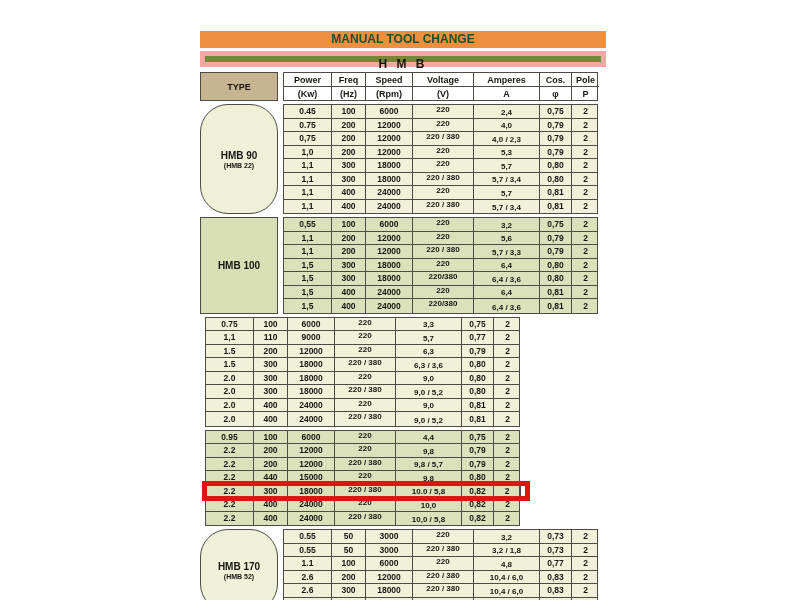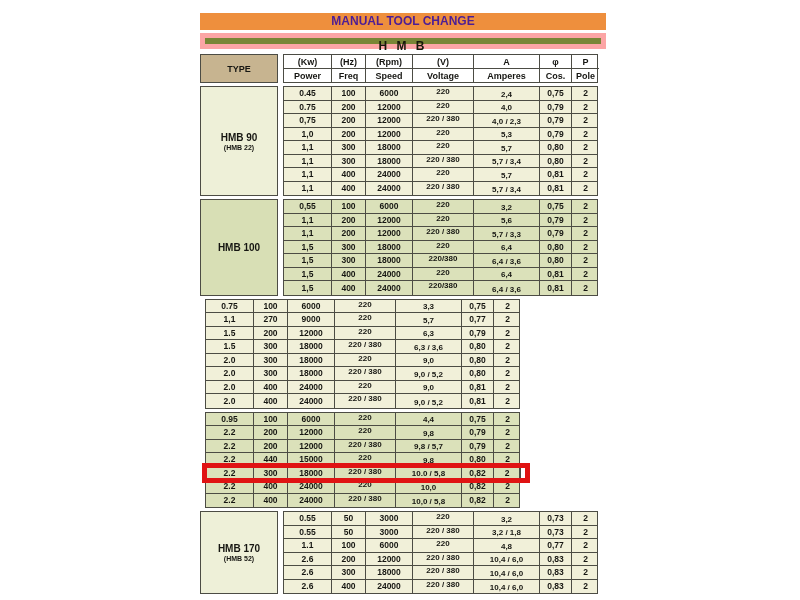--- a/index.html
+++ b/index.html
@@ -20,22 +20,23 @@
   body {
     background: var(--page-bg);
     font-family: "Liberation Sans", sans-serif;
     color: var(--text);
     position: relative;
     overflow: hidden;
   }
   .sheet { position:absolute; left:200px; top:13px; width:406px; }
   .title-bar {
     height:17px; line-height:17px; background:var(--orange);
-    text-align:center; font-weight:bold; font-size:12px; color:#4c1d95;
+    text-align:center; font-weight:bold; font-size:12px; color:#14532d;
     margin-bottom:3px;
+    margin-top:18px;
   }
   .hmb-bar {
     height:16px; line-height:16px; background:var(--olive);
     text-align:center; font-weight:bold; font-size:12px; letter-spacing:3px;
     color:#15170a; margin-bottom:5px; border:5px solid #fca5a5;
   }
   .grid-area { width:398px; }
   .header-row { display:flex; align-items:stretch; }
   .gutter { width:5px; flex:0 0 5px; }
   .type-header {
@@ -50,21 +51,21 @@
   .hcell {
     display:flex; align-items:center; justify-content:center;
     font-size:9px; font-weight:bold; border-right:1px solid var(--line);
   }
   .hcell:last-child { border-right:none; }
   .group-row { display:flex; align-items:stretch; margin-top:3px; }
   .type-cell {
     flex:0 0 78px; width:78px; border:1px solid var(--line);
     display:flex; flex-direction:column; align-items:center; justify-content:center;
   }
-  .type-cell.cream { background:var(--type-cream); }
+  .type-cell.cream { background:var(--type-cream);border-radius:28px; }
   .type-cell.green { background:var(--type-green); }
   .type-label { font-size:10px; font-weight:bold; }
   .type-sublabel { font-size:7px; font-weight:bold; margin-top:1px; }
   .rows-block { flex:0 0 315px; width:315px; border:1px solid var(--line); }
   .rows-block.cream .data-row { background:var(--cream); }
   .rows-block.green .data-row { background:var(--green); }
   .data-row { display:flex; height:13.5px; border-bottom:1px solid var(--line); position:relative; }
   .data-row:last-child { border-bottom:none; }
   .cell {
     display:flex; align-items:center; justify-content:center;
@@ -97,37 +98,37 @@
 <div class="sheet">
   <div class="title-bar">MANUAL TOOL CHANGE</div>
   <div class="hmb-bar">H M B</div>
 
   <div class="grid-area">
     <div class="header-row">
       <div class="type-header">TYPE</div>
       <div class="gutter"></div>
       <div class="cols-header">
         <div class="hline">
+            <div class="hcell hc-power">Power</div>
+            <div class="hcell hc-freq">Freq</div>
+            <div class="hcell hc-speed">Speed</div>
+            <div class="hcell hc-voltage">Voltage</div>
+            <div class="hcell hc-amperes">Amperes</div>
+            <div class="hcell hc-cos">Cos.</div>
+            <div class="hcell hc-pole">Pole</div>
+          </div>
+        <div class="hline">
             <div class="hcell hc-power">(Kw)</div>
             <div class="hcell hc-freq">(Hz)</div>
             <div class="hcell hc-speed">(Rpm)</div>
             <div class="hcell hc-voltage">(V)</div>
             <div class="hcell hc-amperes">A</div>
             <div class="hcell hc-cos">φ</div>
             <div class="hcell hc-pole">P</div>
           </div>
-        <div class="hline">
-            <div class="hcell hc-power">Power</div>
-            <div class="hcell hc-freq">Freq</div>
-            <div class="hcell hc-speed">Speed</div>
-            <div class="hcell hc-voltage">Voltage</div>
-            <div class="hcell hc-amperes">Amperes</div>
-            <div class="hcell hc-cos">Cos.</div>
-            <div class="hcell hc-pole">Pole</div>
-          </div>
       </div>
     </div>
     <div>
         <div class="group-row">
           <div class="type-cell cream">
             <div class="type-label">HMB 90</div>
             <div class="type-sublabel">(HMB 22)</div>
           </div>
           <div class="gutter"></div>
           <div class="rows-block cream">
@@ -283,21 +284,21 @@
               <div class="cell c-power">0.75</div>
               <div class="cell c-freq">100</div>
               <div class="cell c-speed">6000</div>
               <div class="cell c-voltage">220</div>
               <div class="cell c-amperes">3,3</div>
               <div class="cell c-cos">0,75</div>
               <div class="cell c-pole">2</div>
             </div>
             <div class="data-row">
               <div class="cell c-power">1,1</div>
-              <div class="cell c-freq">270</div>
+              <div class="cell c-freq">110</div>
               <div class="cell c-speed">9000</div>
               <div class="cell c-voltage">220</div>
               <div class="cell c-amperes">5,7</div>
               <div class="cell c-cos">0,77</div>
               <div class="cell c-pole">2</div>
             </div>
             <div class="data-row">
               <div class="cell c-power">1.5</div>
               <div class="cell c-freq">200</div>
               <div class="cell c-speed">12000</div>

